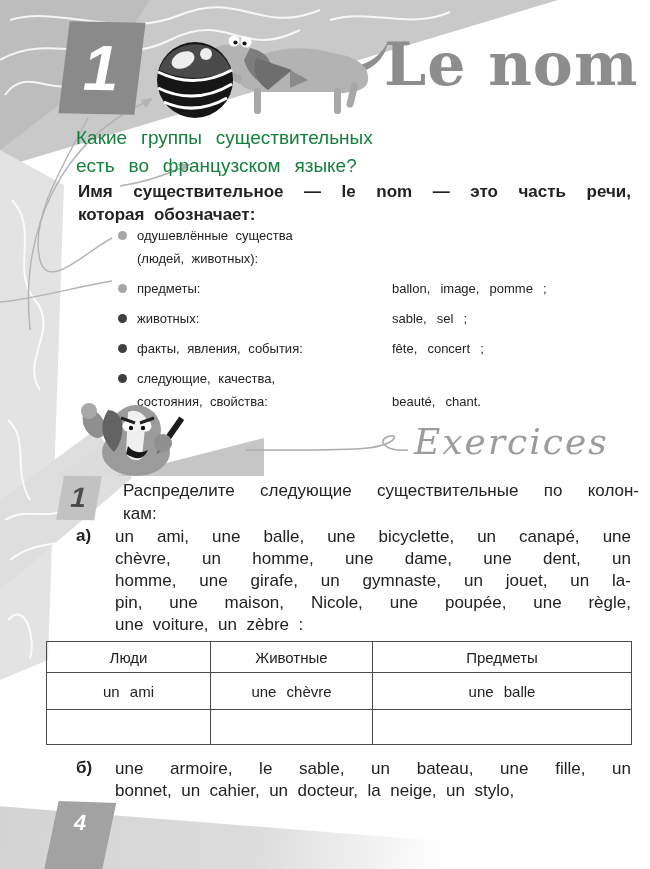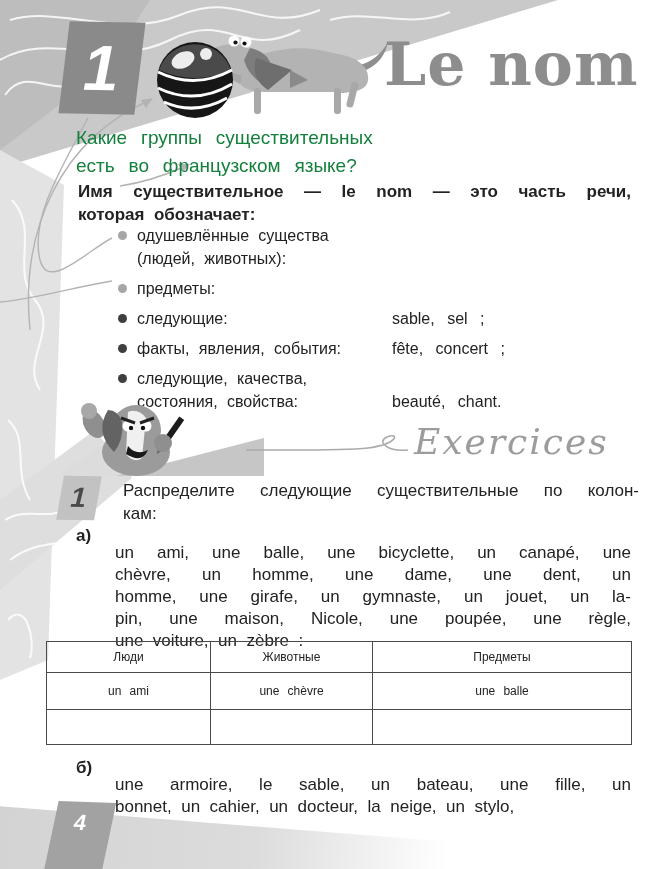--- a/index.html
+++ b/index.html
@@ -14,21 +14,21 @@
   .chapter-num{color:#fff;font-weight:bold;font-size:64px;line-height:1;transform:skewX(-4deg);}
   .title{left:384px;top:34px;font-family:"DejaVu Serif",serif;font-weight:bold;
      font-size:60px;line-height:1;color:#8d8d8d;letter-spacing:1px;z-index:2;}
   .heading{left:76px;top:124px;width:420px;font-weight:normal;font-size:19px;line-height:28px;
      color:#15803d;word-spacing:.45em;z-index:2;}
 
   
   .intro{left:78px;top:180px;width:553px;font-size:17px;z-index:2;font-weight:bold;}
   .textline{line-height:23px;word-spacing:.28em;}
   .j{text-align:justify;text-align-last:justify;}
-  .bullets{left:78px;top:224px;width:553px;font-size:16px;z-index:2;}
+  .bullets{left:78px;top:224px;width:553px;font-size:13px;z-index:2;}
   .brow{display:flex;align-items:flex-end;margin-bottom:7px;}
   .b-left{flex:0 0 314px;display:flex;align-items:flex-start;padding-left:40px;box-sizing:border-box;}
   .dot{width:9px;height:9px;border-radius:50%;background:#3f3f3f;margin:7px 10px 0 0;flex:none;}
   .dot-gray{background:#a6a6a6;}
   .b-label{width:240px;line-height:23px;word-spacing:.3em;}
   .b-label div:empty{display:none;}
   .b-ex{line-height:23px;word-spacing:.5em;white-space:nowrap;}
 
   
   .dog2{left:56px;top:396px;z-index:2;}
@@ -36,29 +36,29 @@
 
   
   .ex-badge{left:60px;top:476px;width:38px;height:44px;background:#c2c2c2;
      transform:skewX(-9deg) rotate(1deg);display:flex;align-items:center;justify-content:center;z-index:2;}
   .ex-num{color:#4a4a4a;font-weight:bold;font-size:28px;transform:skewX(-4deg);}
   .instr{left:115px;top:479px;width:516px;font-size:17px;z-index:2;margin-left:8px;}
   .instr .textline{line-height:23px;}
   .itm-label{font-weight:bold;font-size:17px;z-index:2;}
   .lbl-a{left:76px;top:526px;}
   .lbl-b{left:76px;top:758px;}
-  .itm{width:516px;left:115px;font-size:17px;z-index:2;margin-top:16px;}
+  .itm{width:516px;left:115px;font-size:17px;z-index:2;}
   .itm-a{top:526px;}
   .itm-b{top:758px;}
   .itm .textline{line-height:22px;}
 
   
   .tblwrap{left:46px;top:641px;z-index:2;}
   table.tbl{border-collapse:collapse;table-layout:fixed;width:582px;}
-  .tbl td,.tbl th{border:1.5px solid #4a4a4a;text-align:center;font-size:12px;
+  .tbl td,.tbl th{border:1.5px solid #4a4a4a;text-align:center;font-size:15px;
      font-weight:normal;word-spacing:.4em;padding:0;}
   .tbl th{height:30px;}
   .tbl .r1 td{height:36px;}
   .tbl .r2 td{height:34px;}
   .c1{width:163px;}.c2{width:161px;}.c3{width:258px;}
 
   
   .bband{left:-30px;top:804px;width:480px;height:160px;
      background:linear-gradient(to right,#d2d2d2 0%,#dcdcdc 60%,rgba(220,220,220,0) 100%);
      transform:rotate(4.5deg);transform-origin:0 0;z-index:1;}
@@ -154,26 +154,27 @@
         </div>
       </div>
     </div>
     <div class="brow">
       <div class="b-left">
         <span class="dot dot-gray"></span>
         <div class="b-label">
             <div>предметы:</div>
           </div>
       </div>
+      <div class="b-ex">ballon, image, pomme ;</div>
     </div>
     <div class="brow">
       <div class="b-left">
         <span class="dot"></span>
         <div class="b-label">
-            <div>следующие:</div>
+            <div>животных:</div>
           </div>
       </div>
       <div class="b-ex">sable, sel ;</div>
     </div>
     <div class="brow">
       <div class="b-left">
         <span class="dot"></span>
         <div class="b-label">
             <div>факты, явления, события:</div>
           </div>

